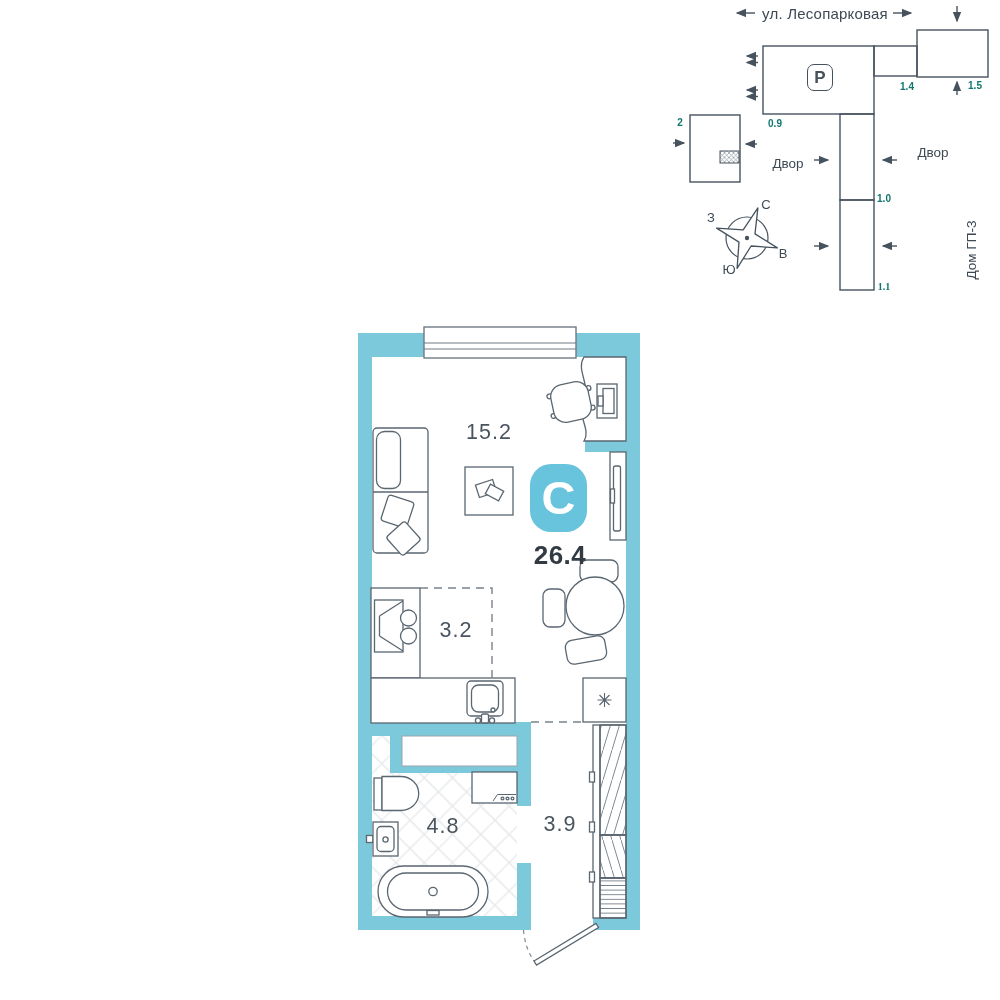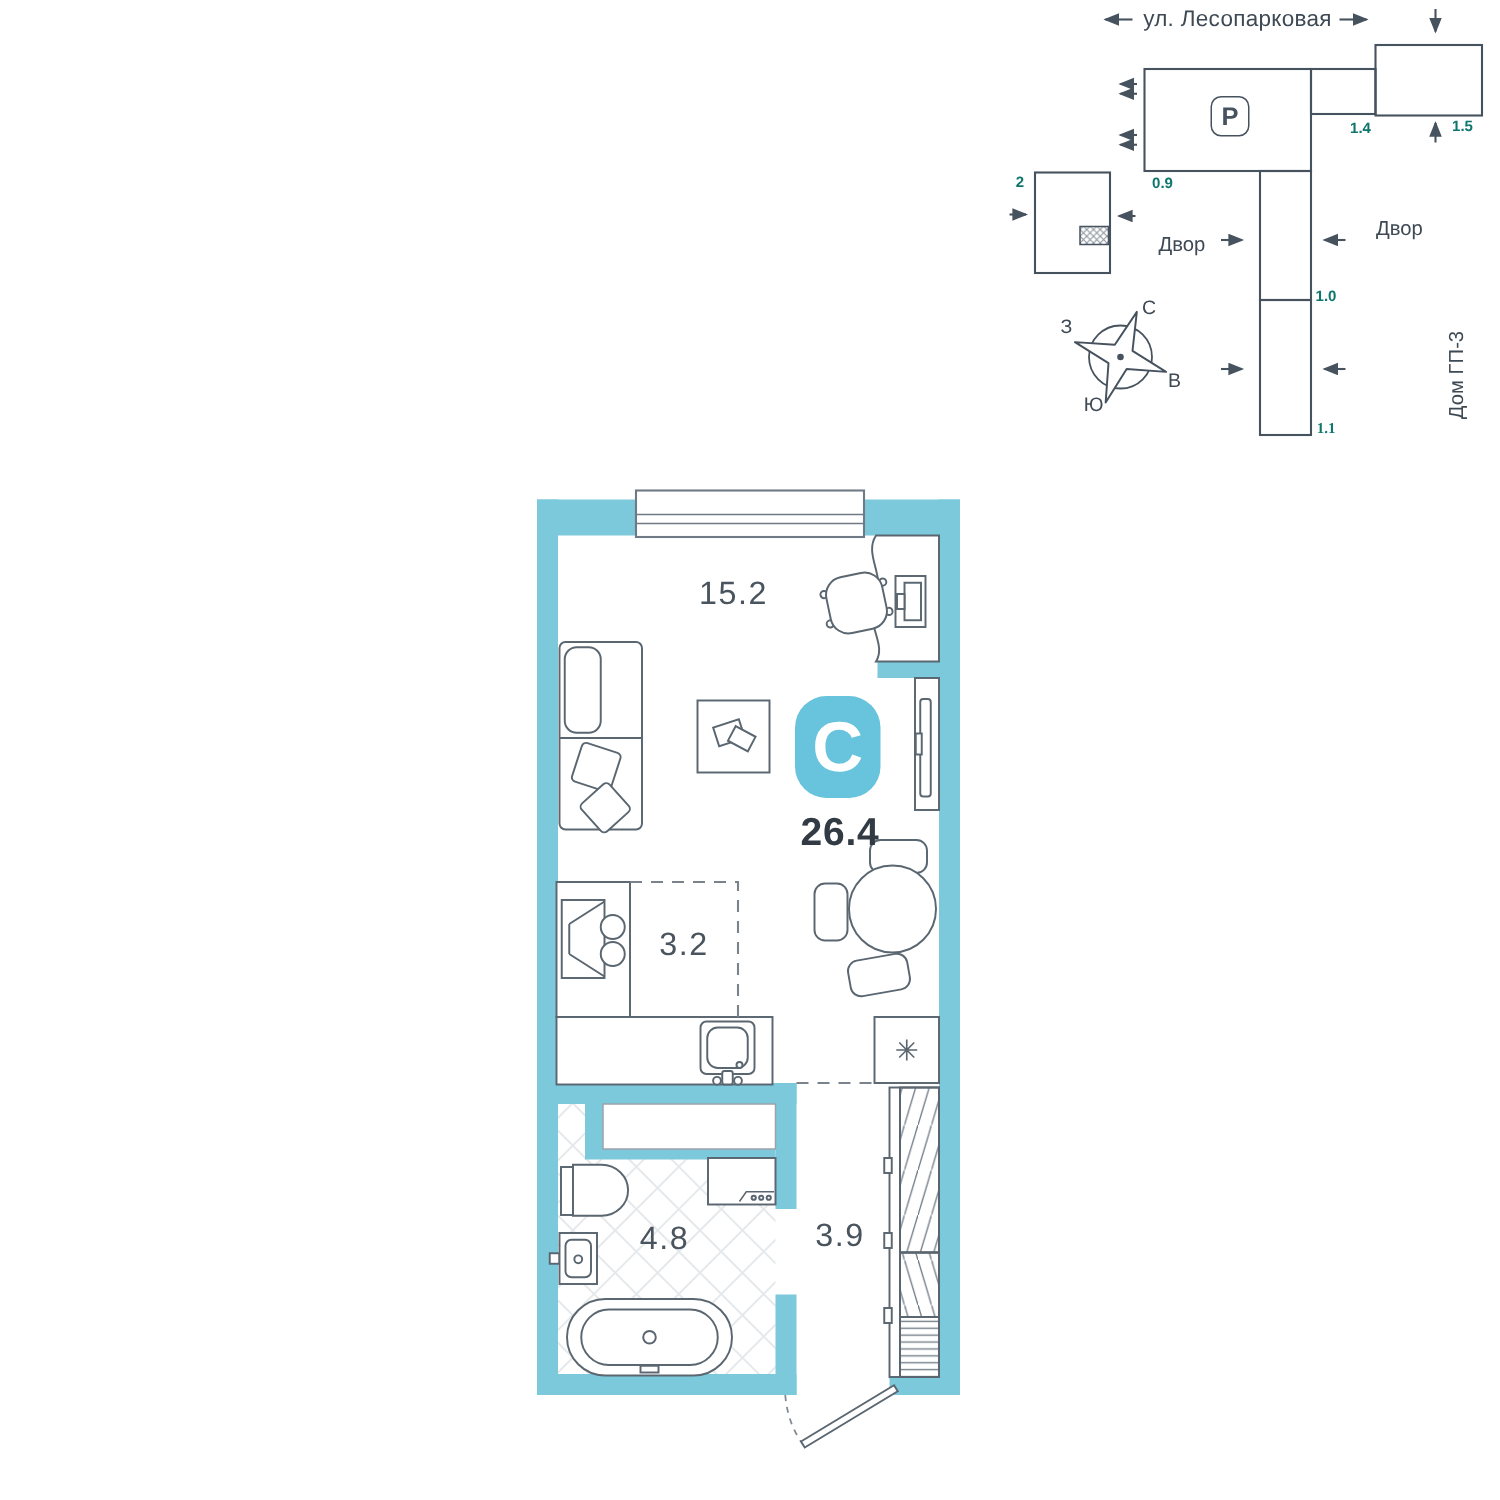--- a/index.html
+++ b/index.html
@@ -260,18 +260,18 @@
 
 <div id="p-icon">
       <span>P</span>
     </div>
 
 <div id="type-badge">
       <span>С</span>
     </div>
 <div class="lbl total-lbl" style="left:560px;top:555px;">26.4</div>
 
-<div class="lbl area-lbl" style="left:489px;top:396px;text-align:center;">15.2</div>
+<div class="lbl area-lbl" style="left:489px;top:432px;text-align:center;">15.2</div>
 <div class="lbl area-lbl" style="left:456px;top:630px;">3.2</div>
 <div class="lbl area-lbl" style="left:443px;top:826px;">4.8</div>
 <div class="lbl area-lbl" style="left:560px;top:824px;">3.9</div>
 
 </div>
 
 </body></html>

